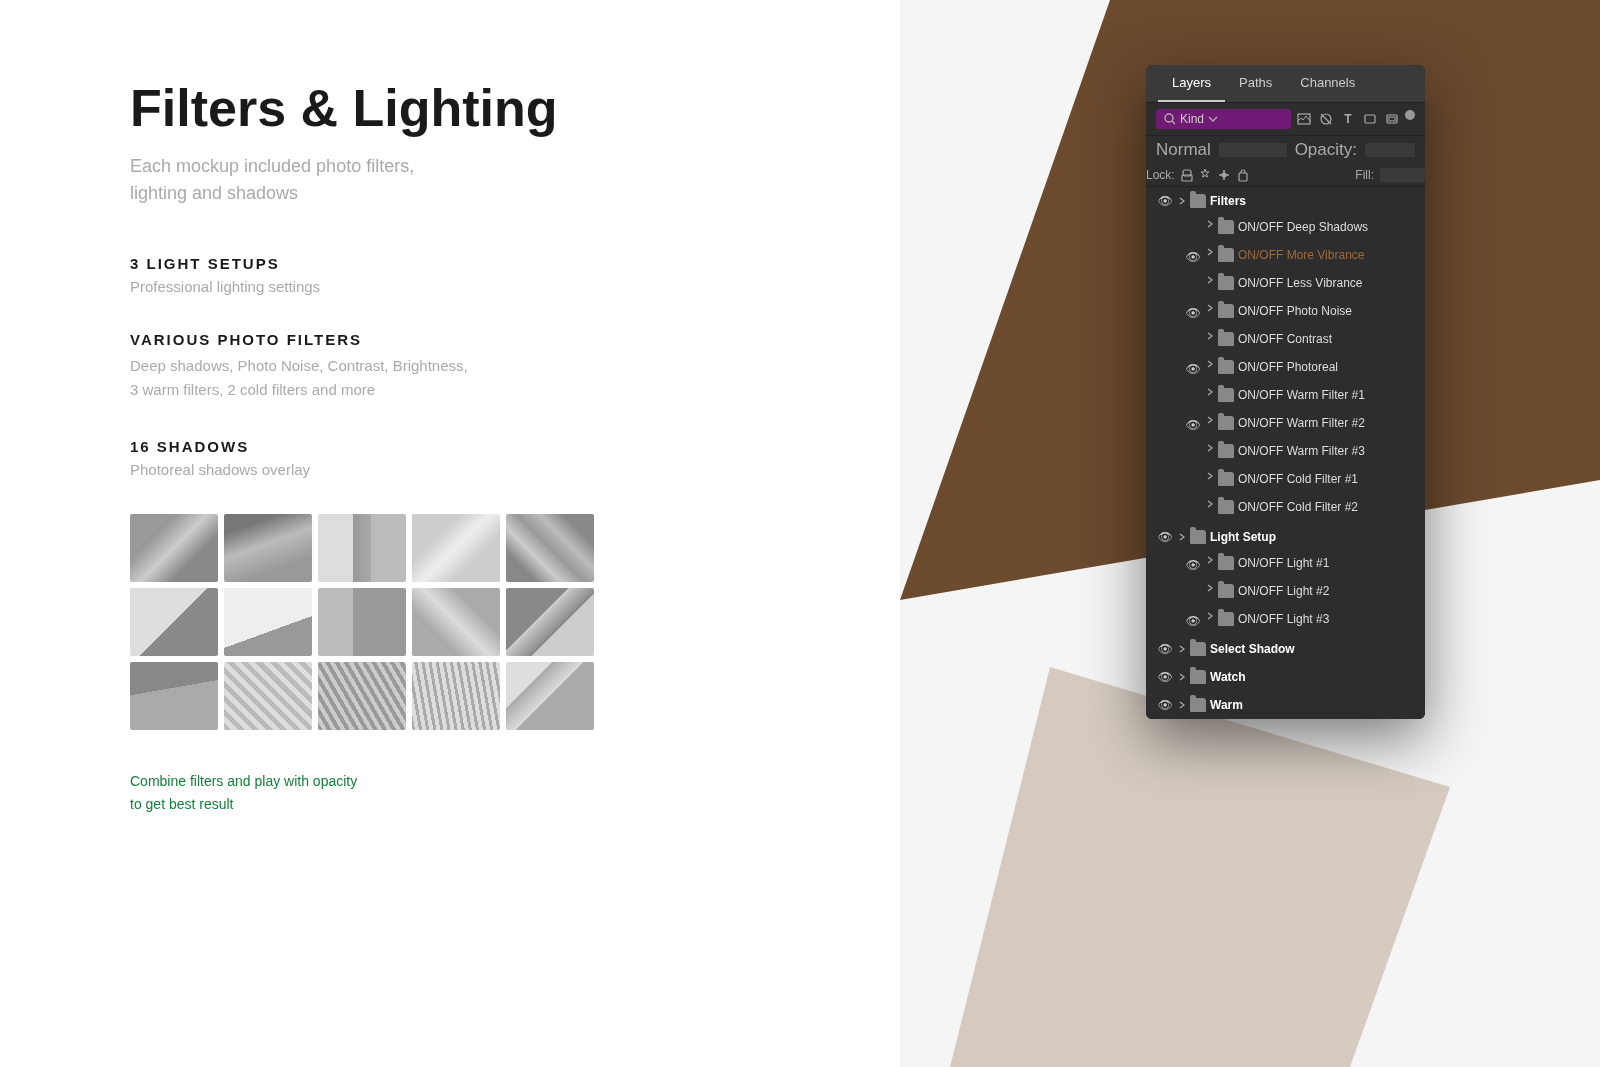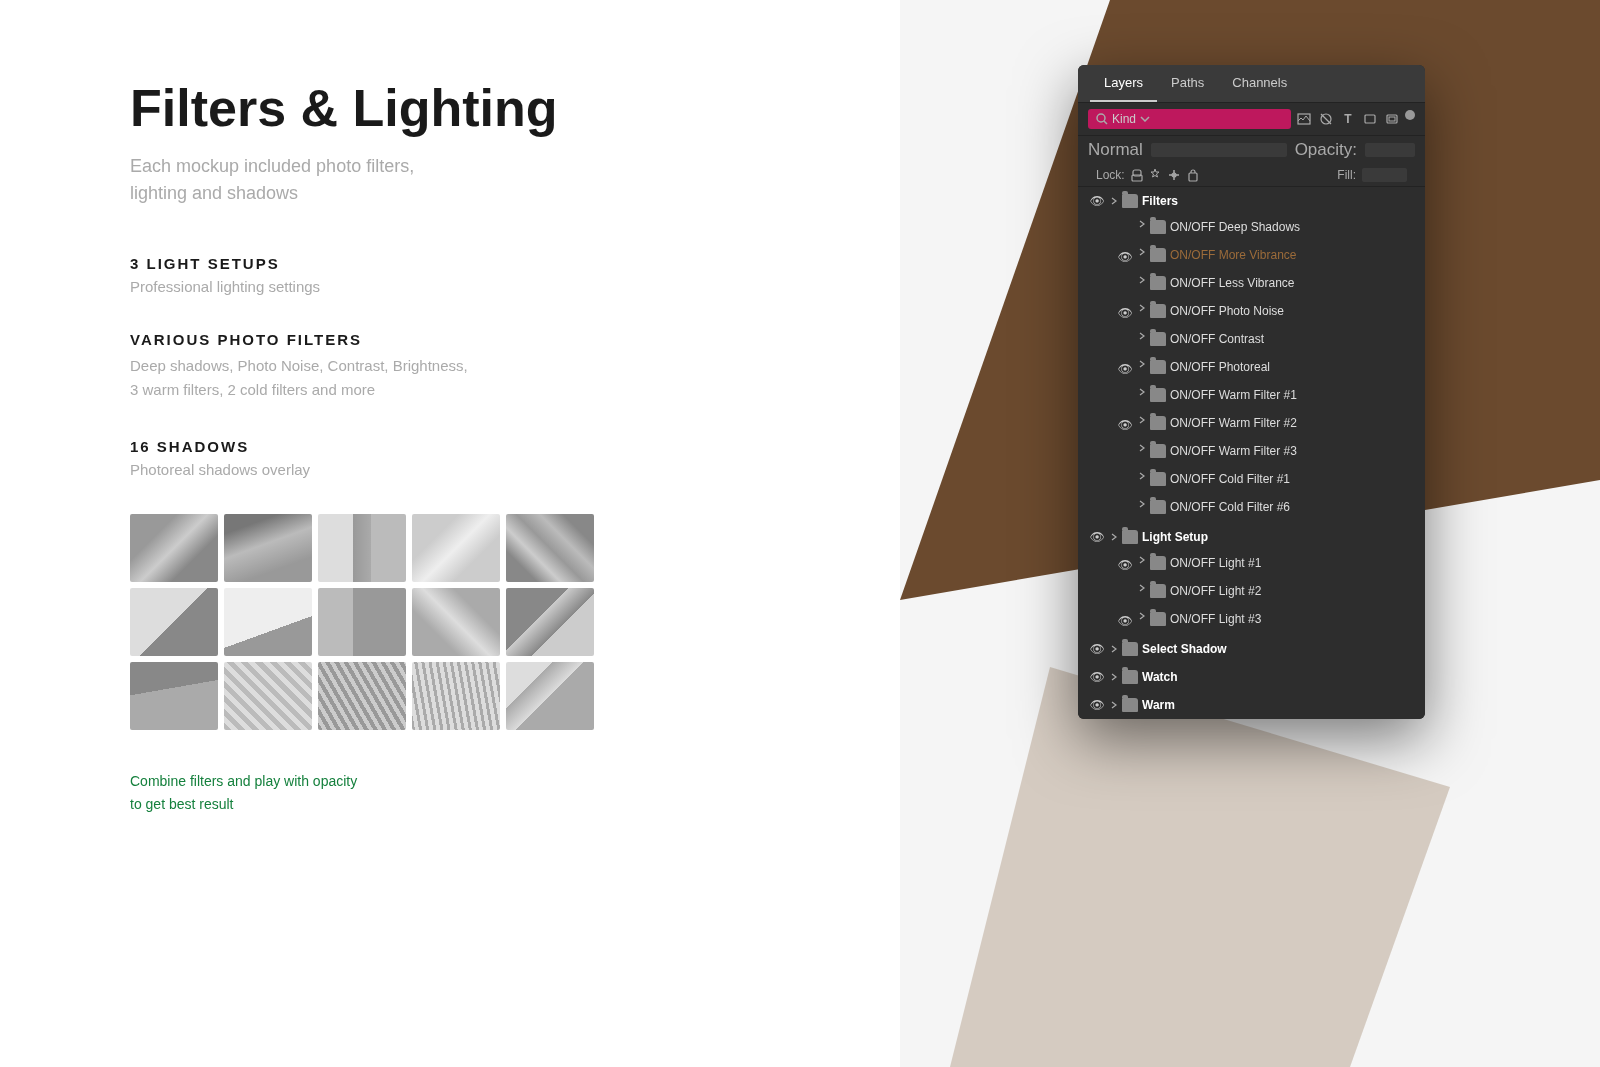--- a/index.html
+++ b/index.html
@@ -129,21 +129,21 @@
       font-size: 14px;
       color: #15803d;
       line-height: 1.6;
     }
 
     
     .ps-panel {
       position: absolute;
       top: 65px;
       right: 175px;
-      width: 347px;
+      width: 279px;
       background: #2d2d2d;
       border-radius: 6px;
       z-index: 10;
       box-shadow: 0 20px 60px rgba(0,0,0,0.5);
       overflow: hidden;
     }
 
     .ps-tabs {
       display: flex;
       background: #3a3a3a;
@@ -169,21 +169,21 @@
       align-items: center;
       padding: 6px 10px;
       background: #2d2d2d;
       border-bottom: 1px solid #222;
       gap: 4px;
     }
 
     .ps-kind-selector {
       display: flex;
       align-items: center;
-      background: #be185d;
+      background: #701a75;
       border-radius: 3px;
       padding: 3px 8px;
       font-size: 12px;
       color: #ccc;
       gap: 4px;
       flex: 1;
     }
 
     .ps-toolbar-icons {
       display: flex;
@@ -217,21 +217,21 @@
     }
 
     .ps-row2 .label {
       font-size: 17px;
       color: #aaa;
     }
 
     .ps-row3 {
       display: flex;
       align-items: center;
-      padding: 4px 18px;
+      padding: 4px 0;
       gap: 6px;
       font-size: 12px;
       color: #aaa;
       border-bottom: 1px solid #222;
     }
 
     .ps-lock-icons {
       display: flex;
       gap: 6px;
       align-items: center;
@@ -562,21 +562,21 @@
       <span class="layer-name">ON/OFF Cold Filter #1</span>
     </div>
 
     <div class="layer-item">
       <div class="checkbox-area"></div>
       <div class="eye-icon hidden"></div>
       <svg width="8" height="8" viewBox="0 0 8 8">
           <path d="M2 1l4 3-4 3" fill="none" stroke="#aaa" stroke-width="1.2"></path>
         </svg>
       <div class="folder-icon"></div>
-      <span class="layer-name">ON/OFF Cold Filter #6</span>
+      <span class="layer-name">ON/OFF Cold Filter #2</span>
     </div>
 
     <div class="layer-group-header">
       <div class="eye-icon">👁</div>
       <svg width="8" height="8" viewBox="0 0 8 8">
           <path d="M2 1l4 3-4 3" fill="none" stroke="#aaa" stroke-width="1.2"></path>
         </svg>
       <div class="folder-icon"></div>
       <span class="group-header-name">Light Setup</span>
     </div>

